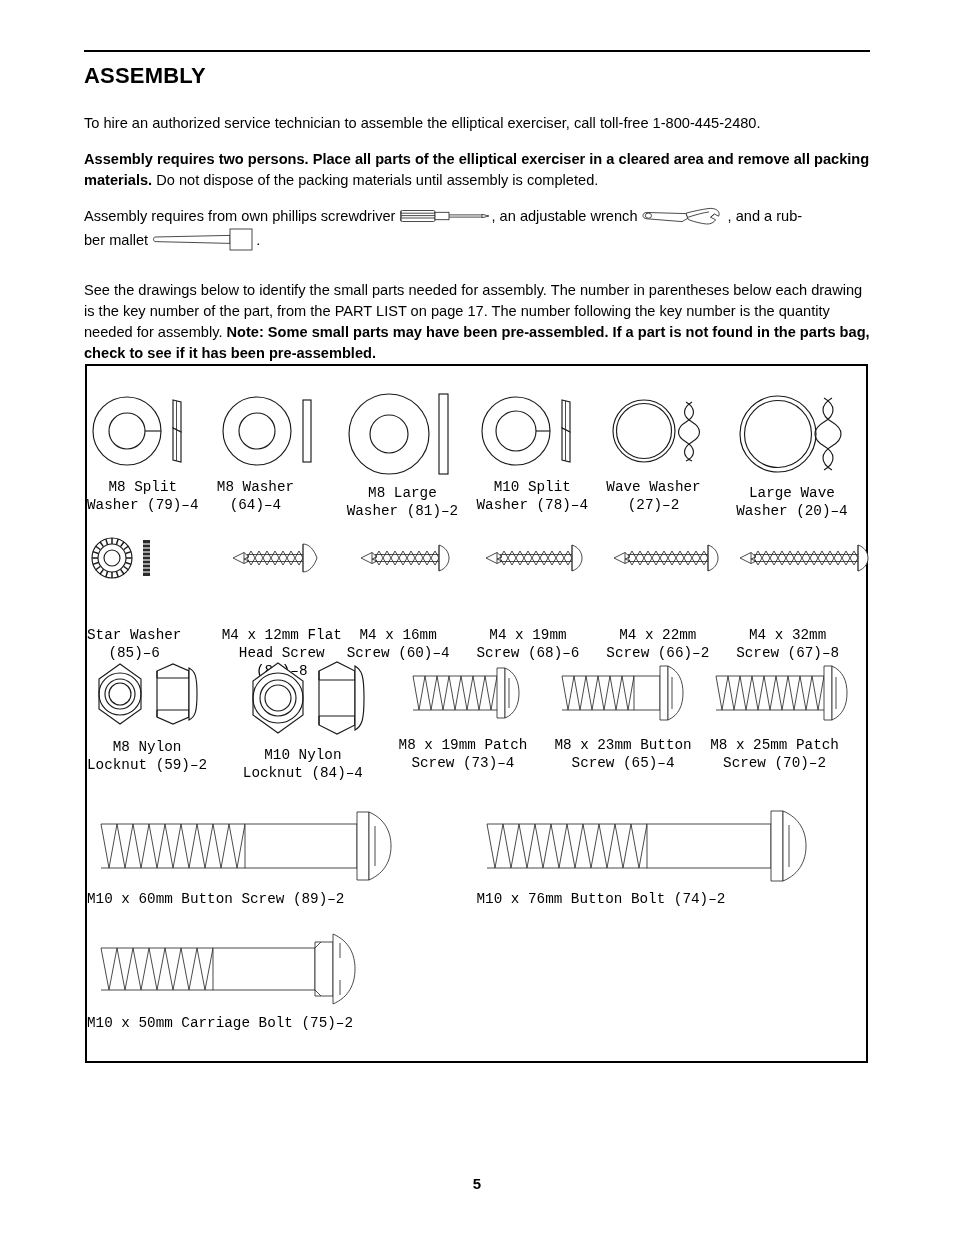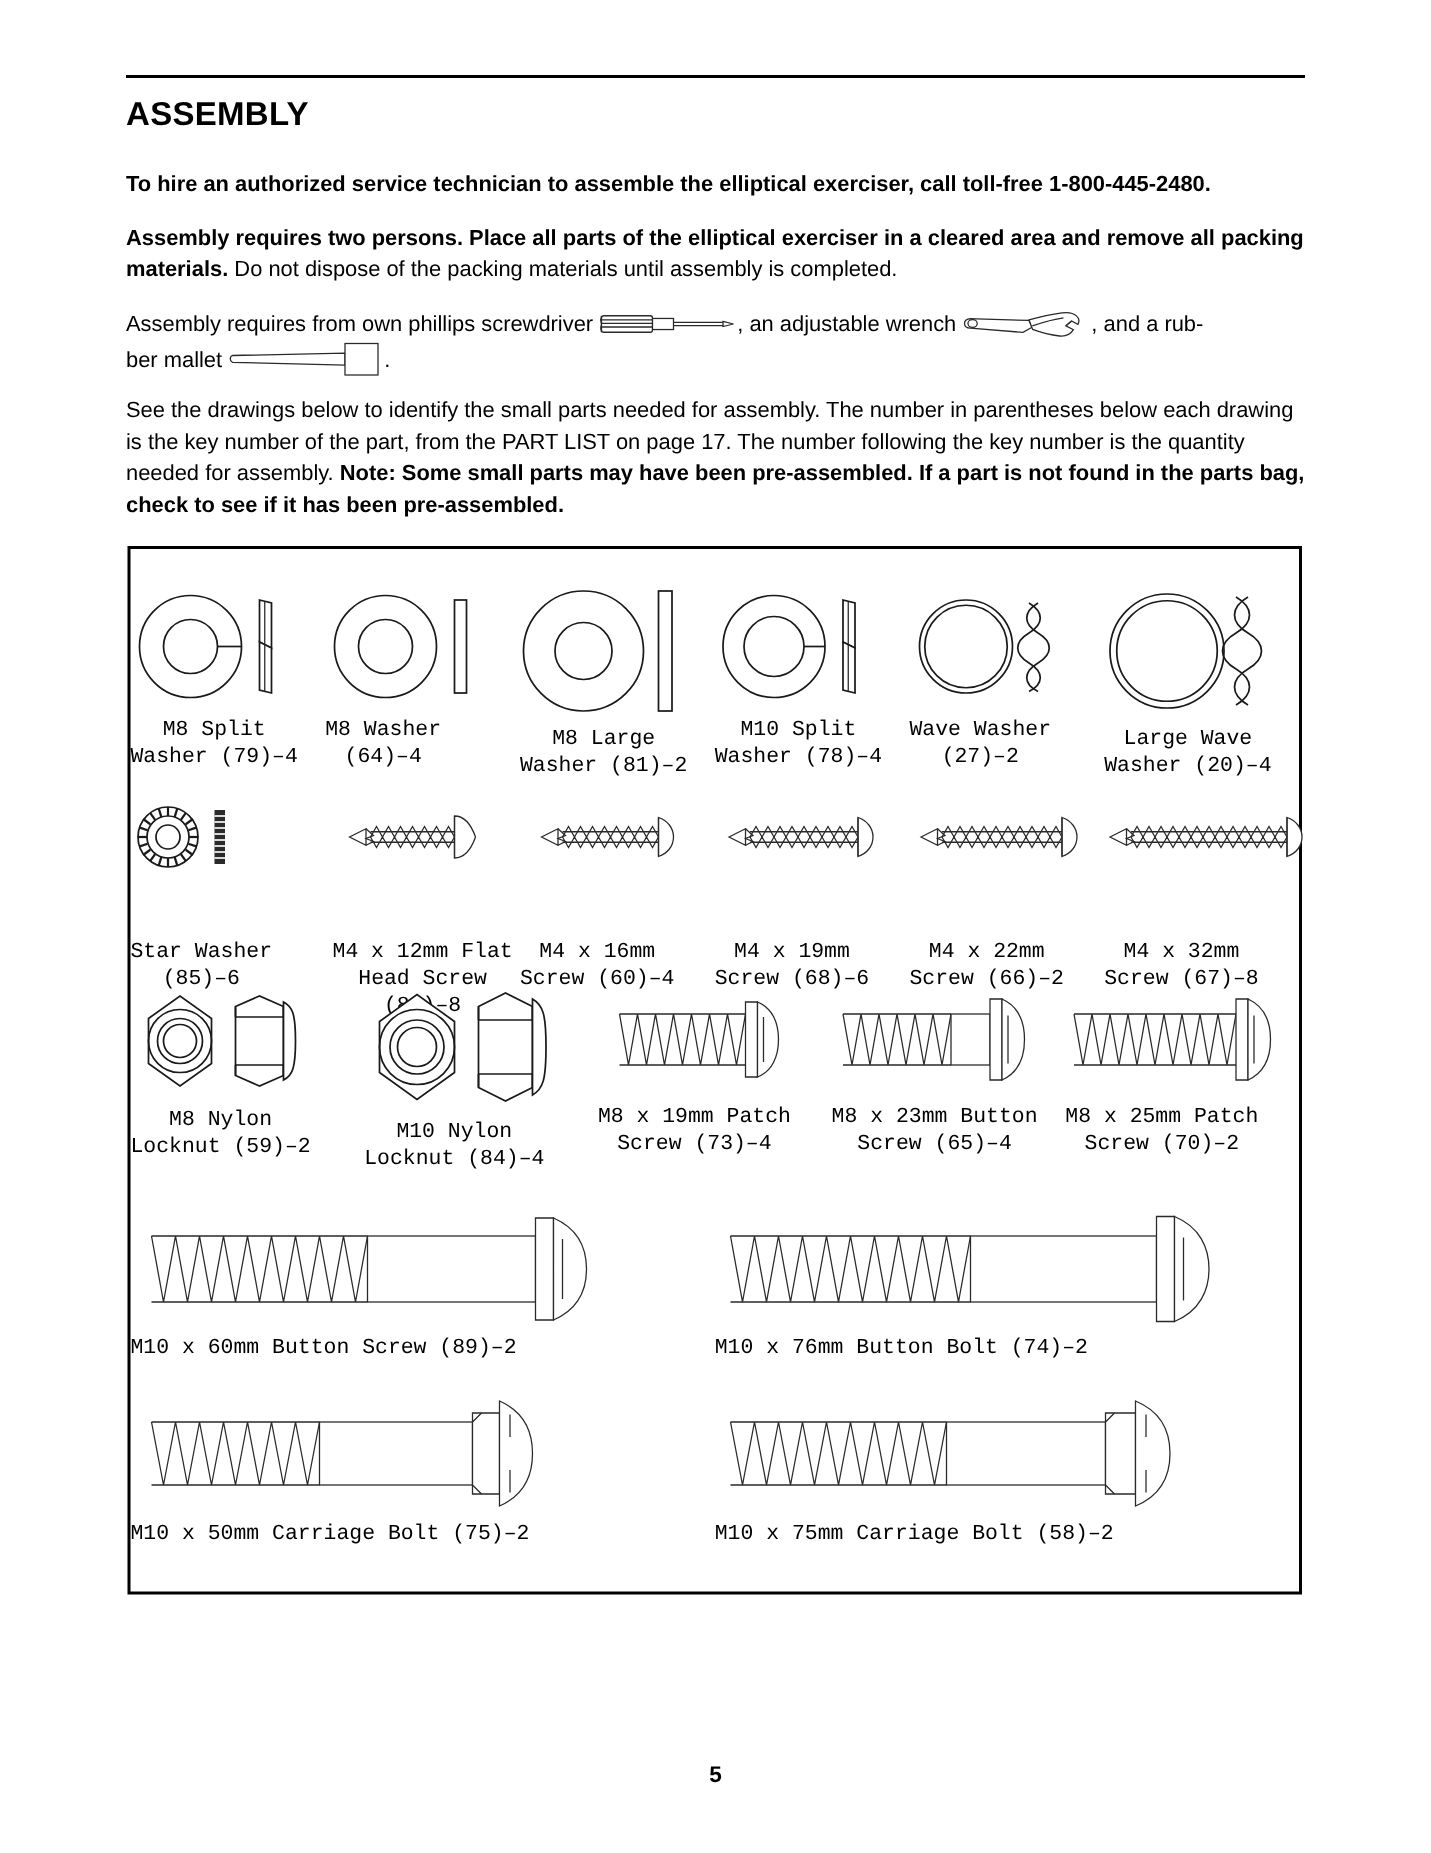--- a/index.html
+++ b/index.html
@@ -42,24 +42,24 @@
   
   .para {
     position: absolute;
     left: 84px;
     width: 790px;
     font-size: 14.6px;
     line-height: 21px;
     text-align: left;
   }
   .para b { font-weight: bold; }
-  .p1 { top: 113px; font-weight: bold; }
+  .p1 { top: 113px; font-weight: normal; }
   .p2 { top: 149px; }
   .p3 { top: 206px; }
-  .p4 { top: 264px; }
+  .p4 { top: 280px; }
 
   
   .tool {
     display: inline-block;
     vertical-align: middle;
     position: relative;
     top: -1px;
   }
 
   
@@ -527,36 +527,20 @@
             <rect class="ln-thin fillw" x="126" y="20" width="102" height="42"></rect>
             <path class="ln-thin fillw" d="M228 14 L246 14 L246 68 L228 68 Z"></path>
             <path class="ln-thin" d="M228 20 L234 14 M228 62 L234 68"></path>
             <path class="ln-thin fillw" d="M246 6 C262 13 268 26 268 41 C268 56 262 69 246 76 Z"></path>
             <path class="ln-thin" d="M253 15 L253 30 M253 52 L253 67"></path>
           </svg>
         </div>
         <div class="caption">M10 x 50mm Carriage Bolt (75)–2</div>
       </div>
 
-      <div class="pcell">
-        <div class="art">
-          <svg width="336" height="82" viewBox="0 0 336 82">
-            <g class="ln-thin">
-              <path d="M10 20 L18 62 L26 20 L34 62 L42 20 L50 62 L58 20 L66 62 L74 20 L82 62 L90 20 L98 62 L106 20 L114 62 L122 20 L130 62 L138 20 L146 62 L154 20"></path>
-              <path d="M10 20 H154 M10 62 H154"></path>
-            </g>
-            <rect class="ln-thin fillw" x="154" y="20" width="106" height="42"></rect>
-            <path class="ln-thin fillw" d="M260 14 L280 14 L280 68 L260 68 Z"></path>
-            <path class="ln-thin" d="M260 20 L266 14 M260 62 L266 68"></path>
-            <path class="ln-thin fillw" d="M280 6 C297 13 303 26 303 41 C303 56 297 69 280 76 Z"></path>
-            <path class="ln-thin" d="M287 15 L287 30 M287 52 L287 67"></path>
-          </svg>
-        </div>
-        <div class="caption">M10 x 75mm Carriage Bolt (58)–2</div>
-      </div>
 
     </div>
 
   </div>
 
   <div class="page-number">5</div>
 
 </div>
 
 </body></html>

